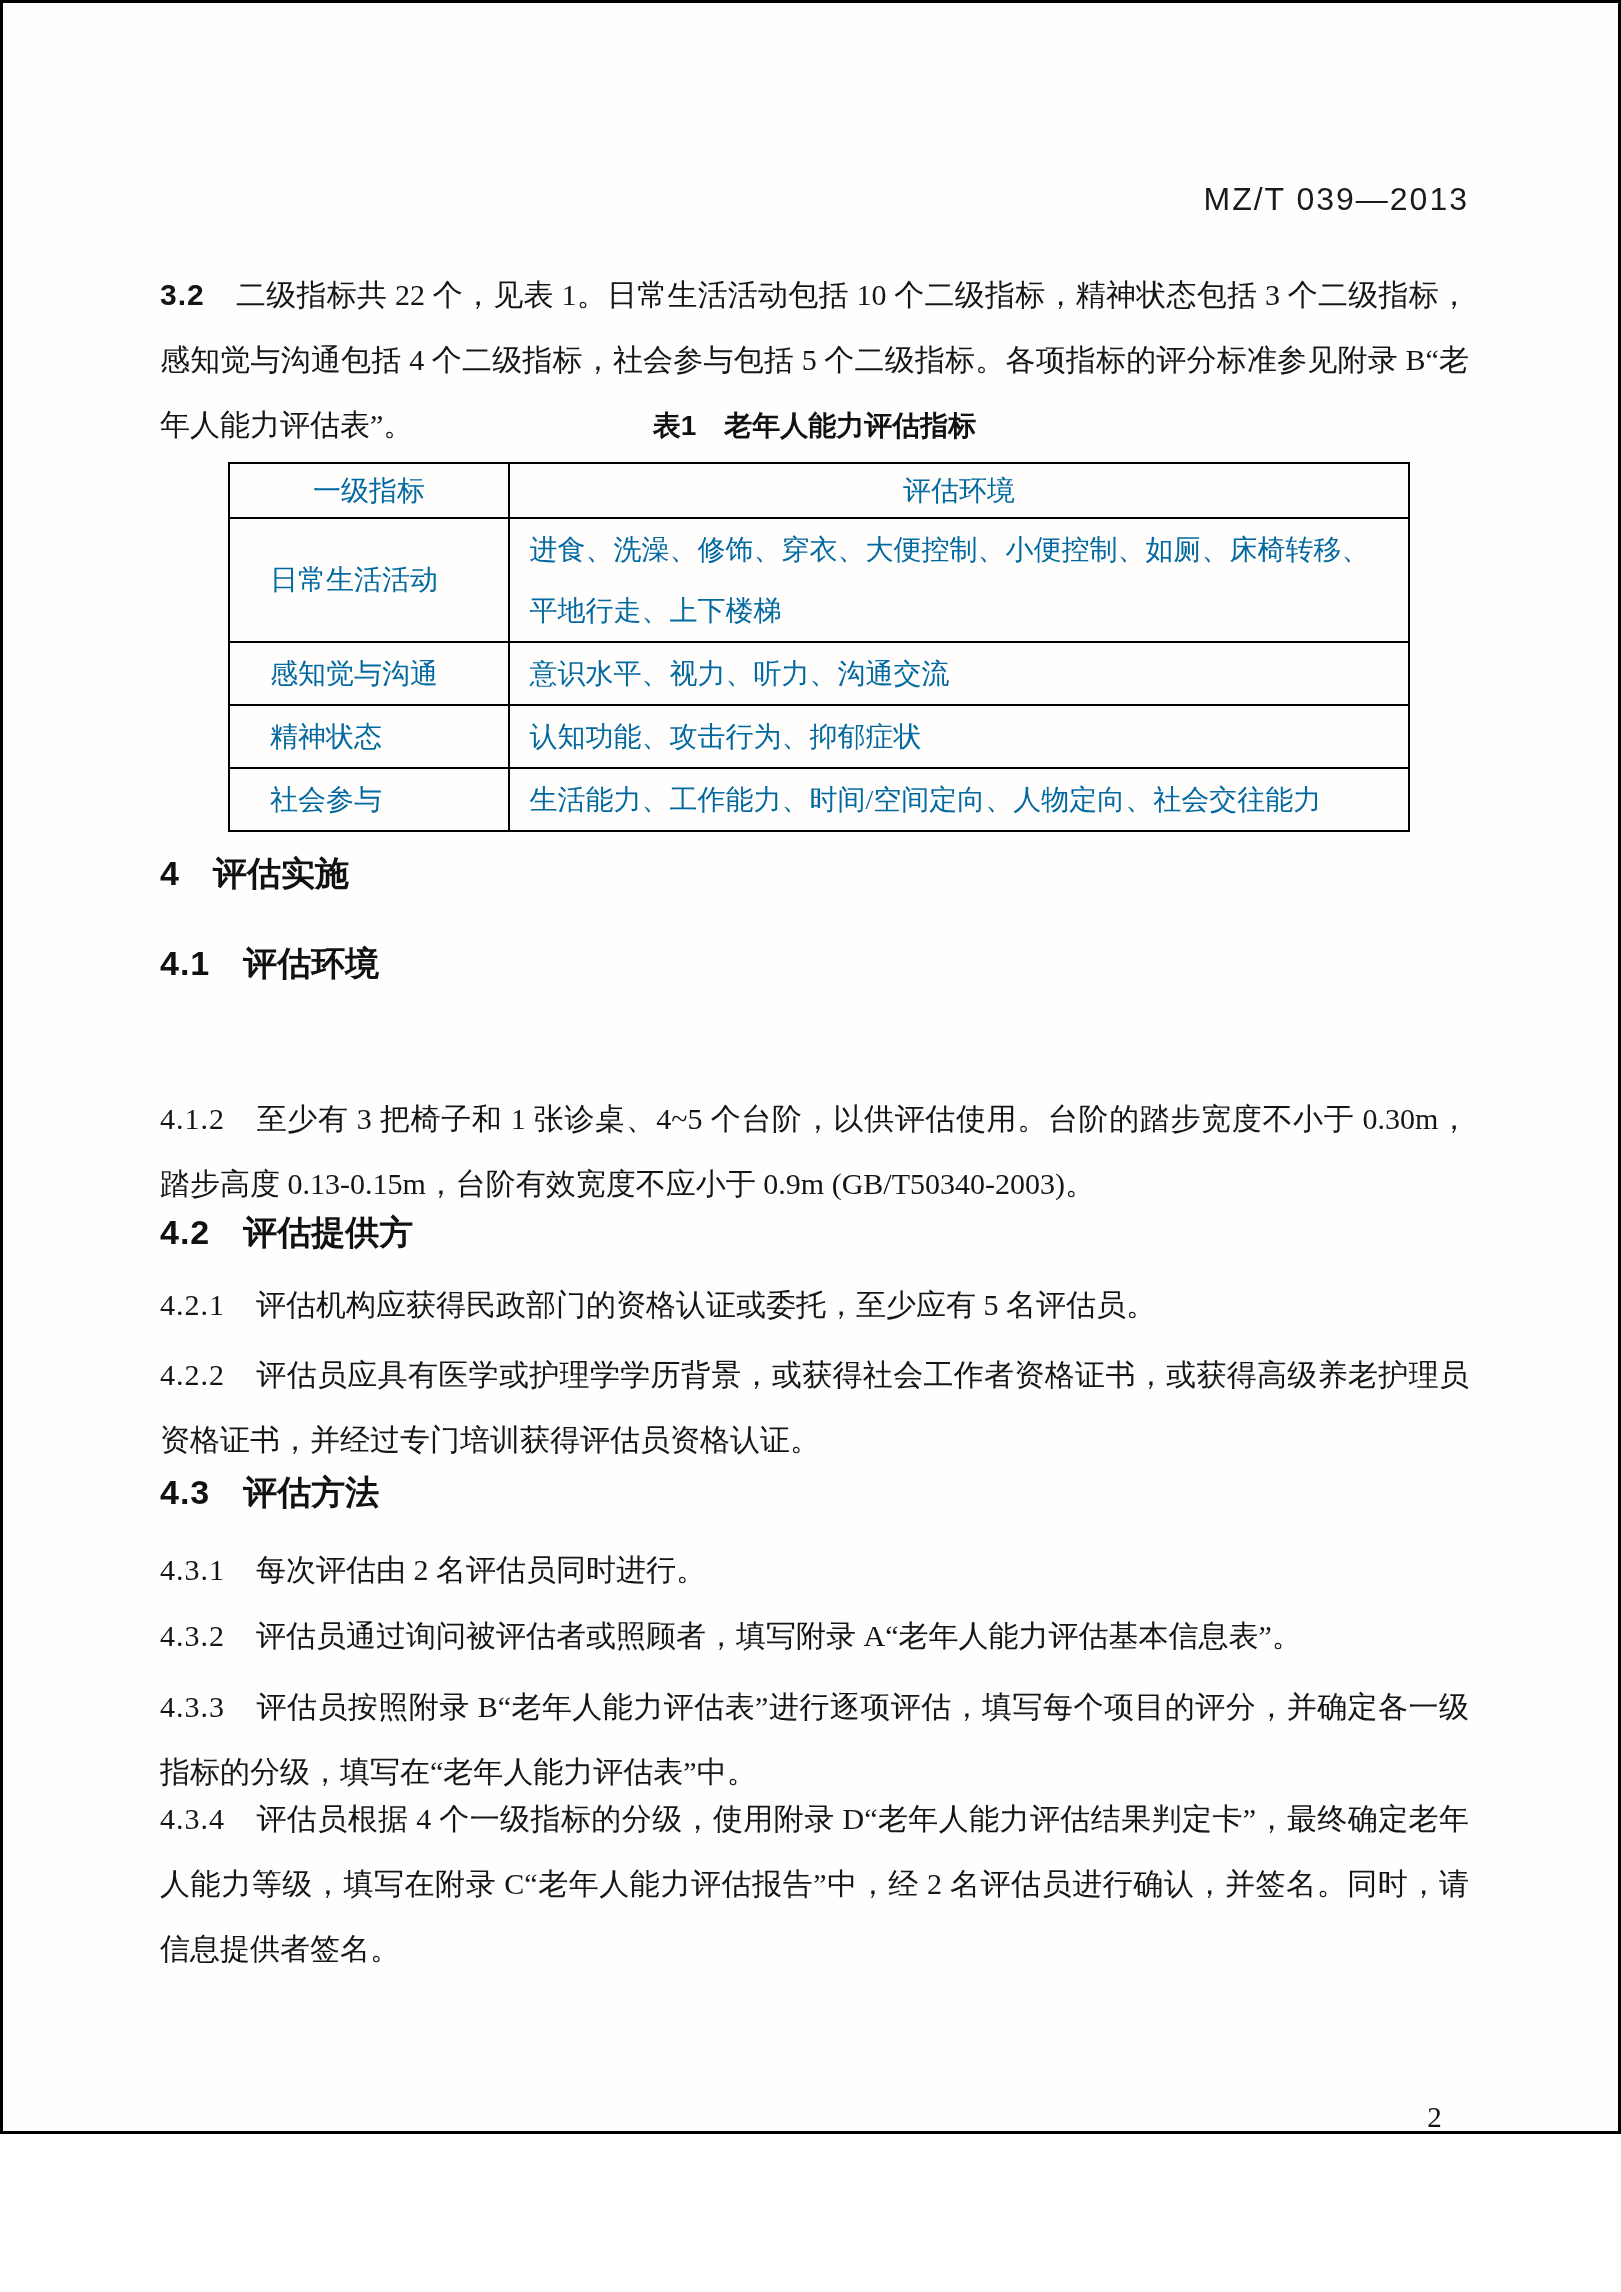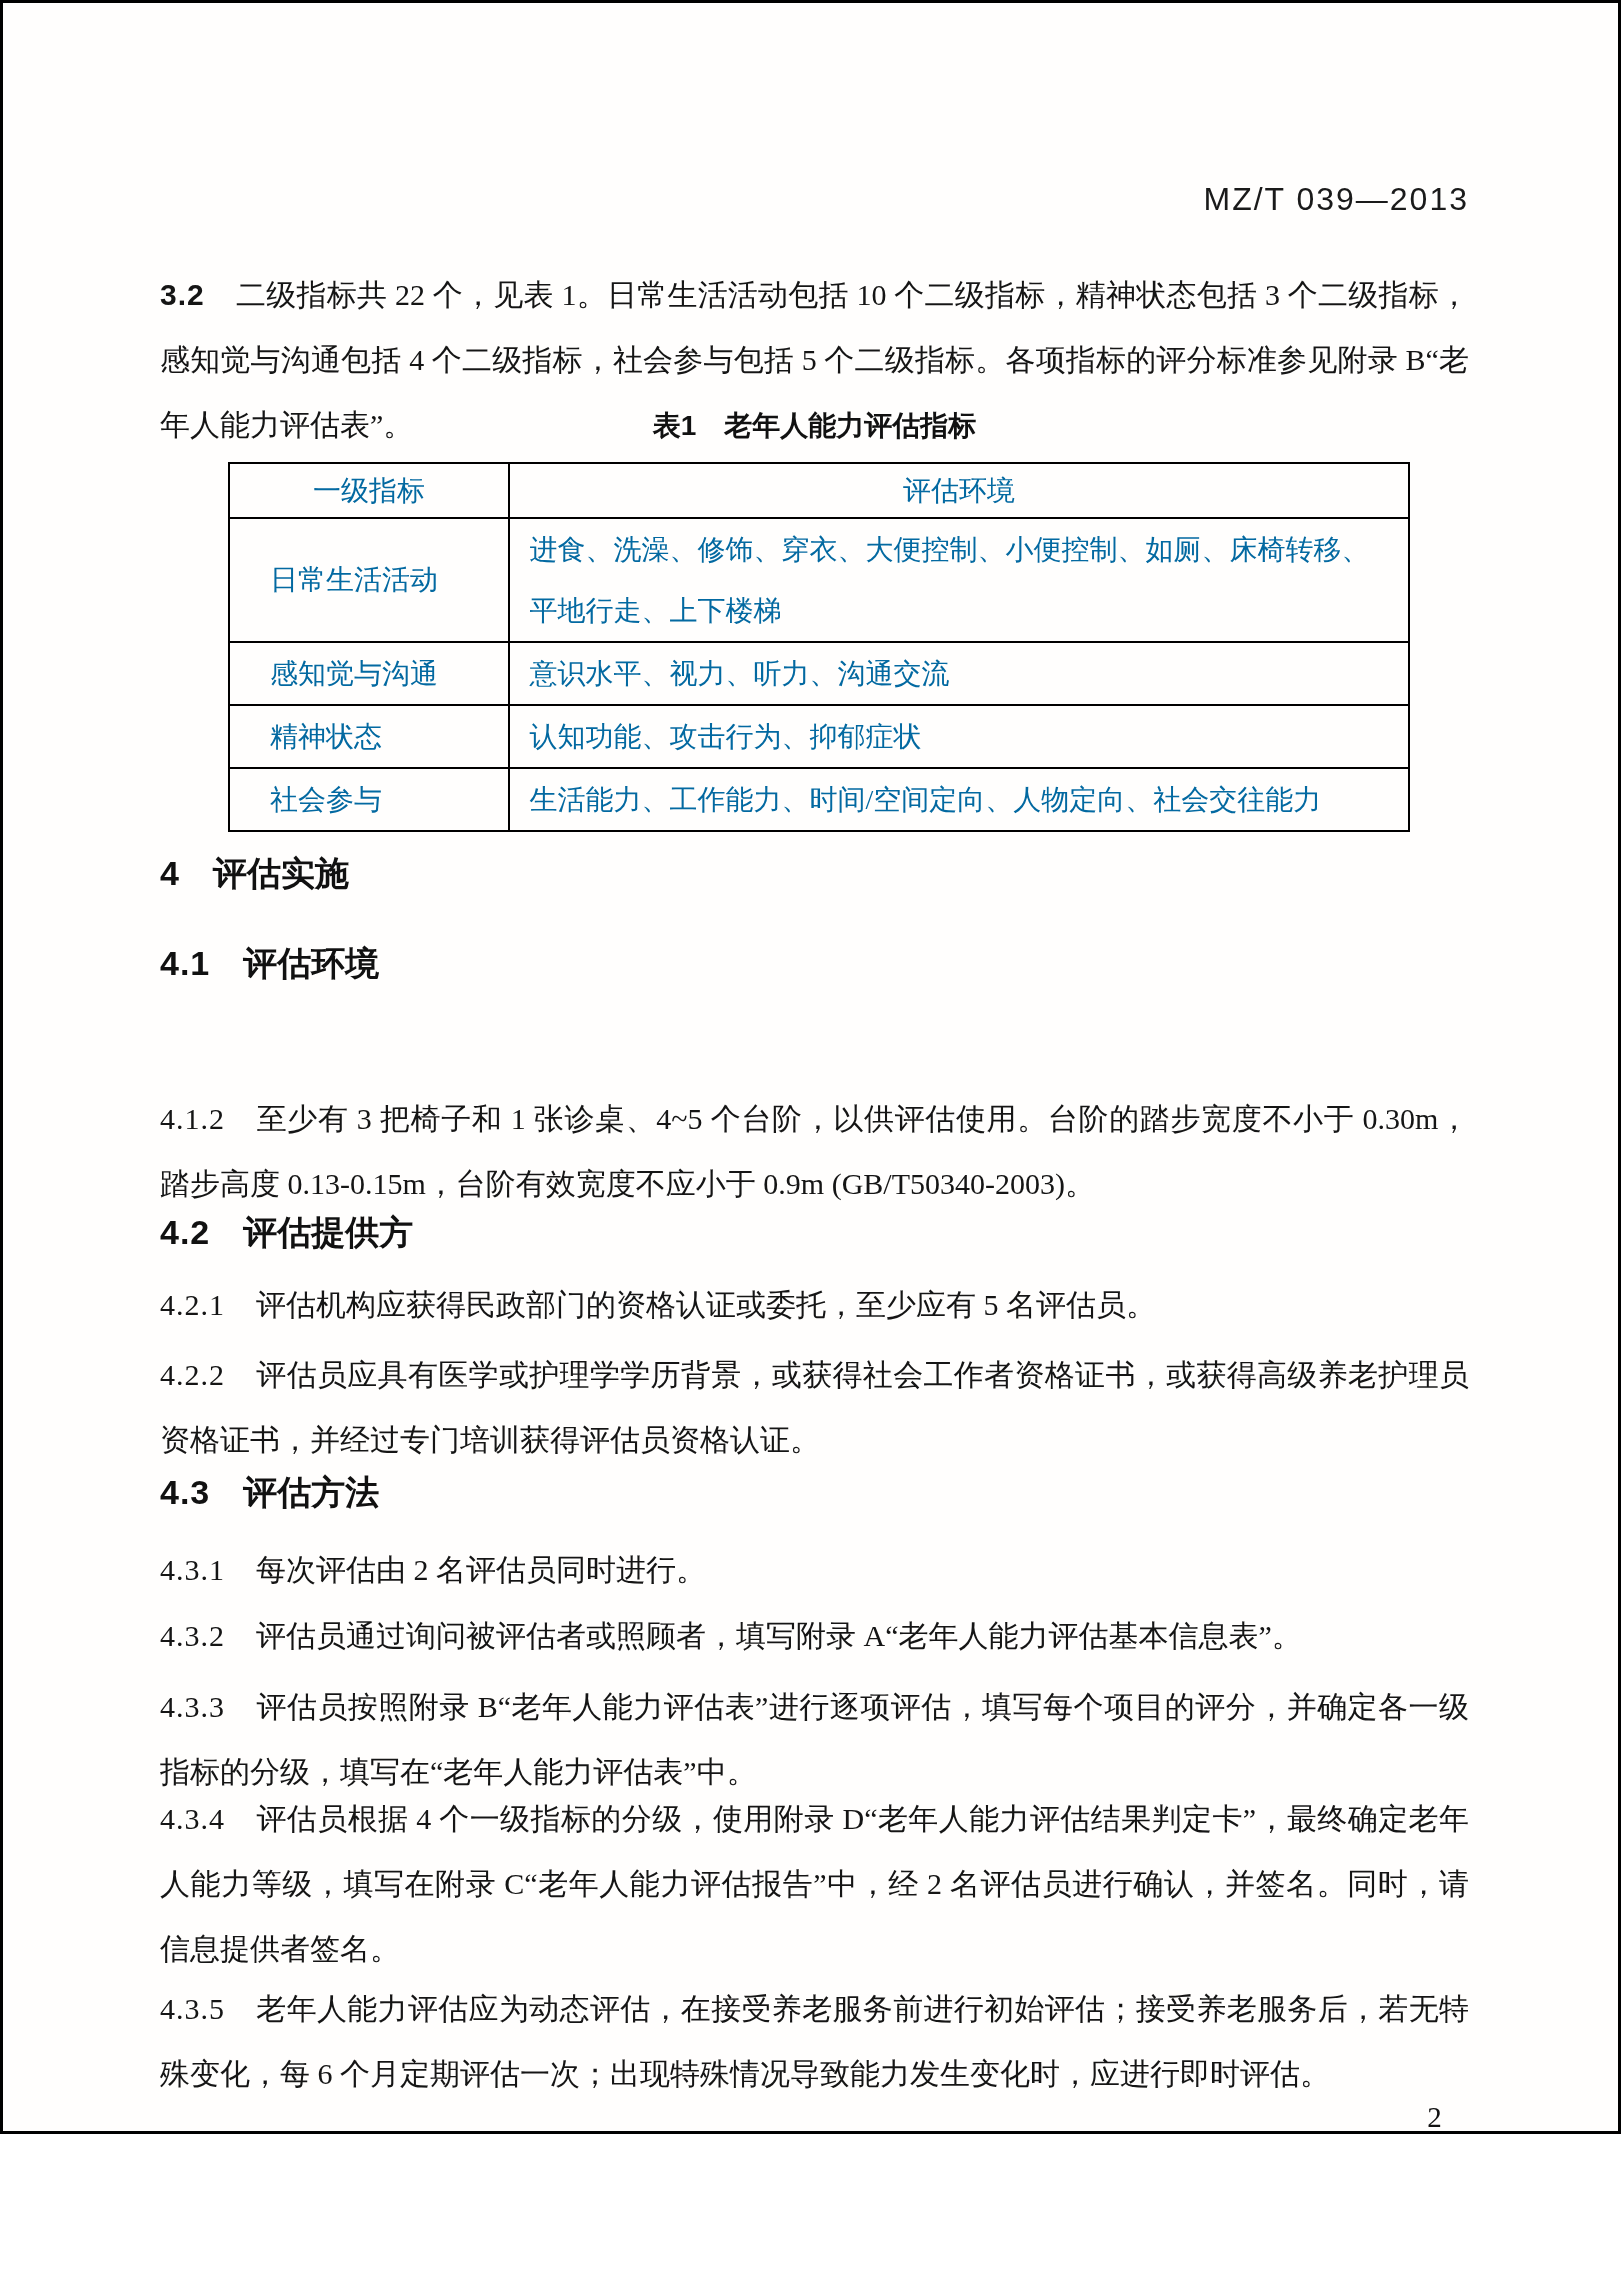--- a/index.html
+++ b/index.html
@@ -216,20 +216,17 @@
   </p>
 
   <p class="abs clause pos-c433">
     <span class="cnum">4.3.3</span><span>评估员按照附录 B“老年人能力评估表”进行逐项评估，填写每个项目的评分，并确定各一级指标的分级，填写在“老年人能力评估表”中。</span>
   </p>
 
   <p class="abs clause pos-c434">
     <span class="cnum">4.3.4</span><span>评估员根据 4 个一级指标的分级，使用附录 D“老年人能力评估结果判定卡”，最终确定老年人能力等级，填写在附录 C“老年人能力评估报告”中，经 2 名评估员进行确认，并签名。同时，请信息提供者签名。</span>
   </p>
 
-  <p class="abs clause pos-c435">
-    <span class="cnum">4.3.5</span><span>老年人能力评估应为动态评估，在接受养老服务前进行初始评估；接受养老服务后，若无特殊变化，每 6 个月定期评估一次；出现特殊情况导致能力发生变化时，应进行即时评估。</span>
-  </p>
 
   <div class="abs page-num">2</div>
 
 </div>
 
 
 </body></html>

